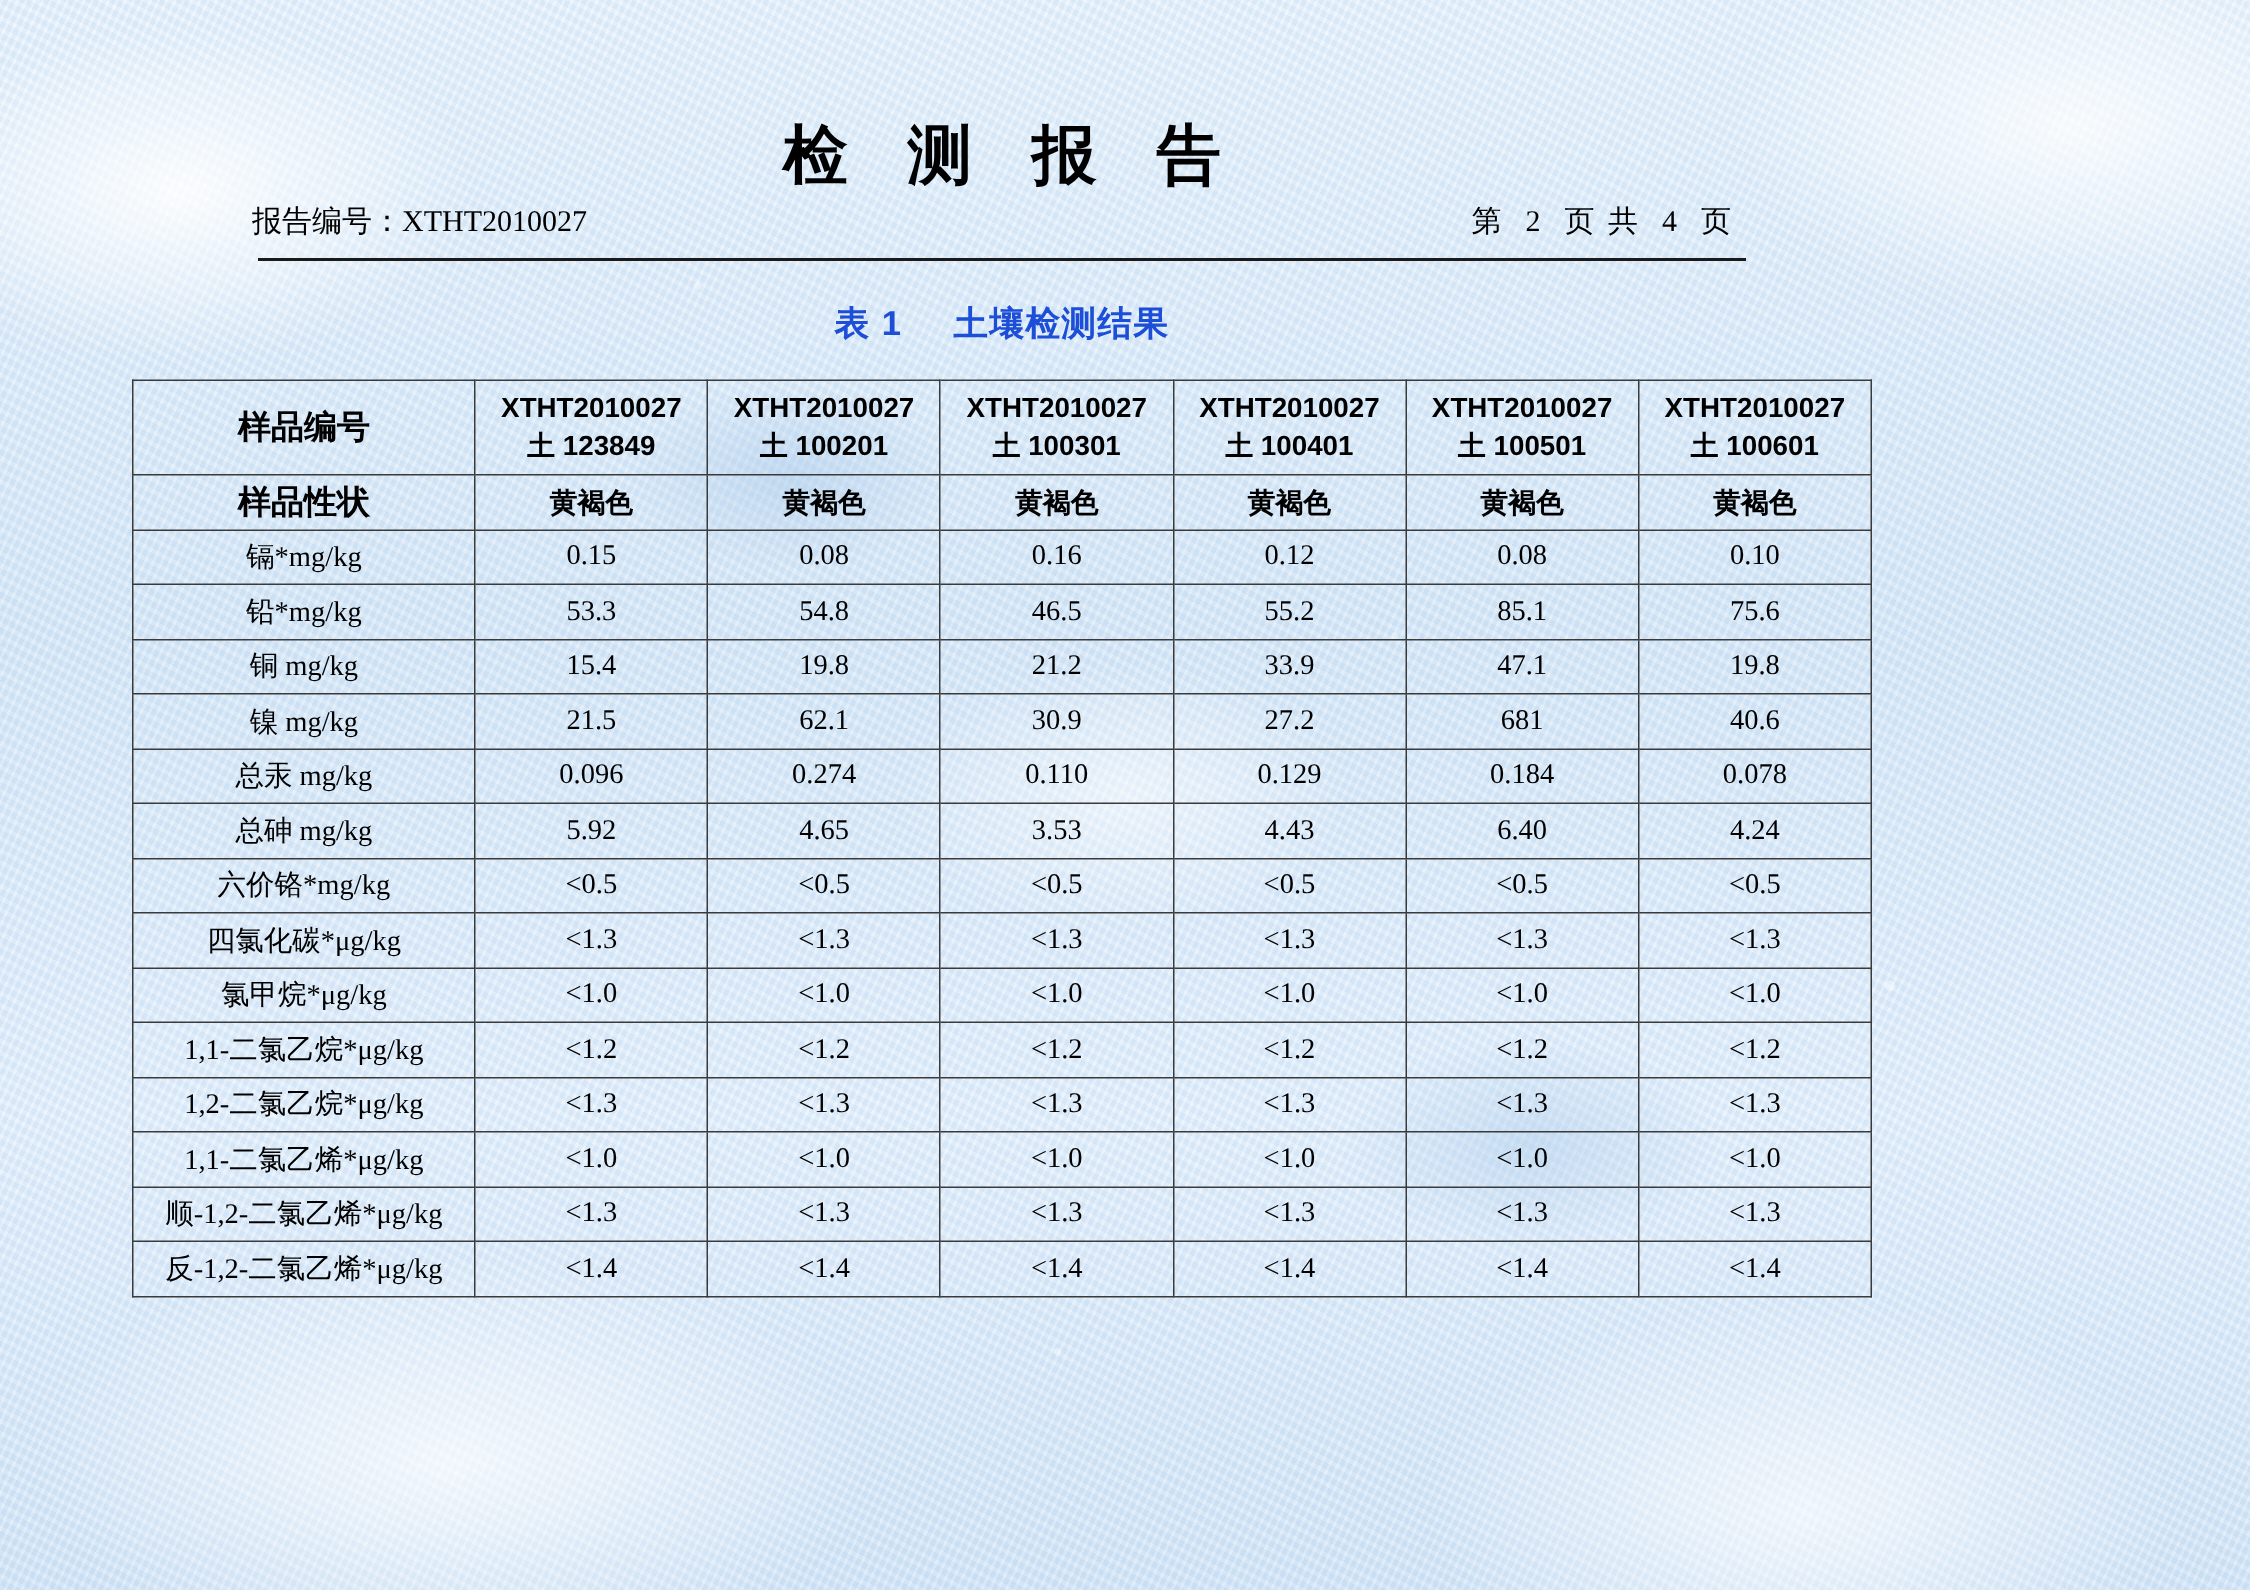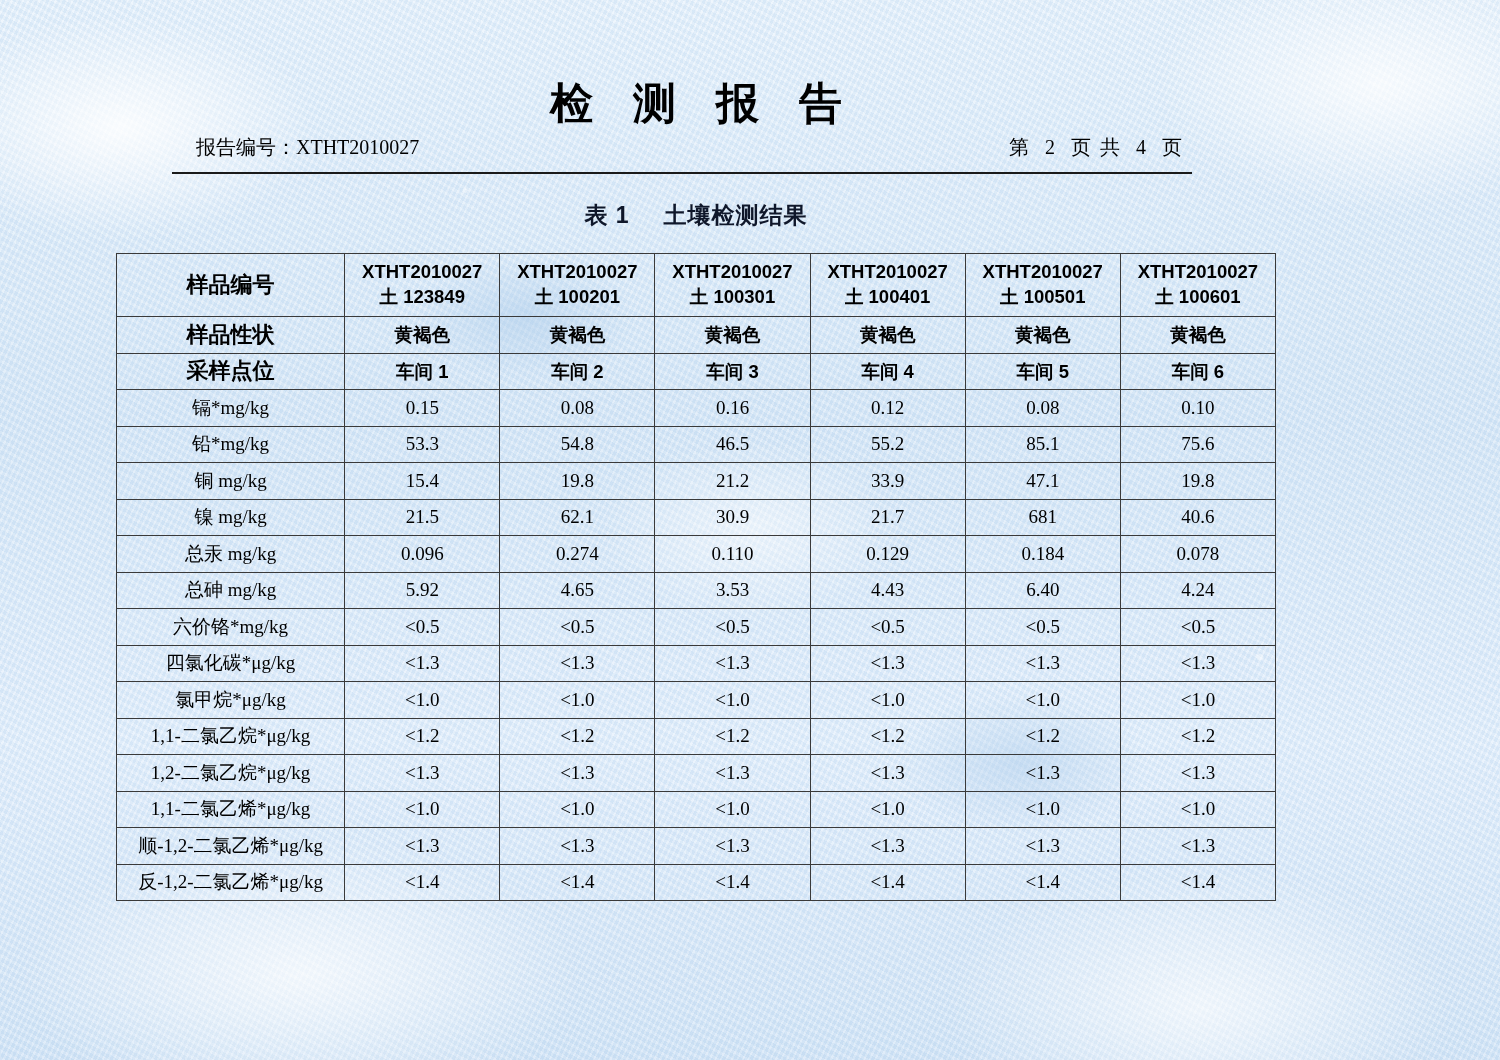--- a/index.html
+++ b/index.html
@@ -44,21 +44,20 @@
       radial-gradient(circle at 84% 62%, rgba(255,255,255,0.5) 0 3px, rgba(255,255,255,0) 4px),
       radial-gradient(circle at 47% 85%, rgba(255,255,255,0.45) 0 2px, rgba(255,255,255,0) 3px);
     opacity: .8;
   }
 
   #content {
     position: relative;
     z-index: 2;
     width: 1336px;
     height: 1060px;
-    padding-left: 28px;
   }
 
   
   .doc-title {
     text-align: center;
     font-family: "Liberation Sans", "DejaVu Sans", sans-serif;
     font-weight: bold;
     font-size: 43px;
     letter-spacing: 14px;
     margin: 0;
@@ -94,21 +93,21 @@
     top: 172px;
     border-top: 2px solid #1a1a1a;
   }
 
   .table-caption {
     margin-top: 36px;
     text-align: center;
     font-family: "Liberation Sans", "DejaVu Sans", sans-serif;
     font-weight: bold;
     font-size: 23px;
-    color: #0f172a;
+    color: #1d4ed8;
     letter-spacing: 1px;
   }
   .table-caption .gap { display: inline-block; width: 34px; }
 
   
   table.result {
     border-collapse: collapse;
     margin: 22px auto 0 auto;
     width: 1160px;
     table-layout: fixed;
@@ -224,29 +223,20 @@
       <tr class="info-row">
         <td class="row-label">样品性状</td>
         <td class="bold-val">黄褐色</td>
         <td class="bold-val">黄褐色</td>
         <td class="bold-val">黄褐色</td>
         <td class="bold-val">黄褐色</td>
         <td class="bold-val">黄褐色</td>
         <td class="bold-val">黄褐色</td>
       </tr>
 
-      <tr class="info-row">
-        <td class="row-label">采样点位</td>
-        <td class="bold-val">车间 1</td>
-        <td class="bold-val">车间 2</td>
-        <td class="bold-val">车间 3</td>
-        <td class="bold-val">车间 4</td>
-        <td class="bold-val">车间 5</td>
-        <td class="bold-val">车间 6</td>
-      </tr>
 
       <tr class="body-row">
         <td class="sub-label">镉*mg/kg</td>
         <td class="val">0.15</td>
         <td class="val">0.08</td>
         <td class="val">0.16</td>
         <td class="val">0.12</td>
         <td class="val">0.08</td>
         <td class="val">0.10</td>
       </tr>
@@ -266,21 +256,21 @@
         <td class="val">21.2</td>
         <td class="val">33.9</td>
         <td class="val">47.1</td>
         <td class="val">19.8</td>
       </tr>
       <tr class="body-row">
         <td class="sub-label">镍 mg/kg</td>
         <td class="val">21.5</td>
         <td class="val">62.1</td>
         <td class="val">30.9</td>
-        <td class="val">21.7</td>
+        <td class="val">27.2</td>
         <td class="val">681</td>
         <td class="val">40.6</td>
       </tr>
       <tr class="body-row">
         <td class="sub-label">总汞 mg/kg</td>
         <td class="val">0.096</td>
         <td class="val">0.274</td>
         <td class="val">0.110</td>
         <td class="val">0.129</td>
         <td class="val">0.184</td>

